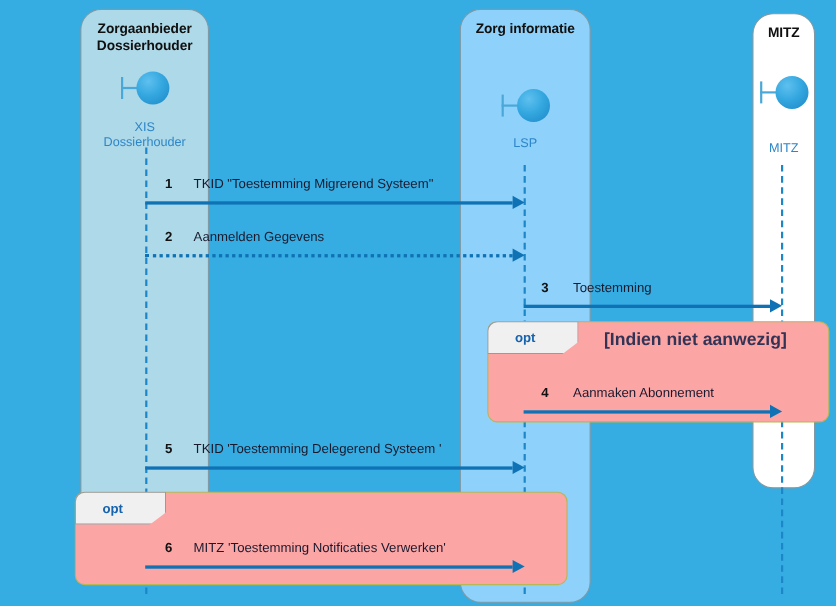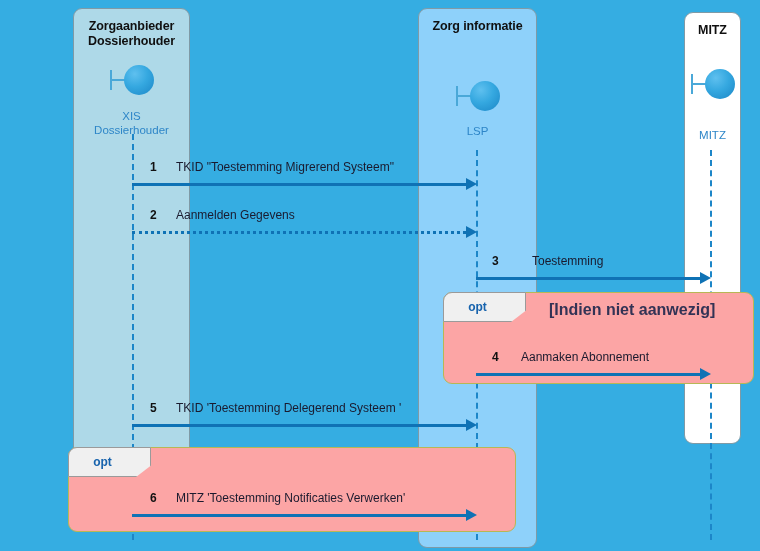--- a/index.html
+++ b/index.html
@@ -9,21 +9,21 @@
     font-family:"Liberation Sans", sans-serif;
     overflow:hidden;
     position:relative;
   }
   #canvas{position:absolute;left:0;top:0;width:760px;height:551px;}
 
   
   .participant{
     position:absolute;
     border:1px solid #7f9aa6;
-    border-radius:9px;
+    border-radius:19px;
     box-sizing:border-box;
     z-index:2;
   }
   .participant .ptitle{
     position:absolute;left:0;right:0;top:10px;
     text-align:center;
     font-size:12.5px;font-weight:bold;color:#101010;
     line-height:15px;
     letter-spacing:-0.1px;
   }
@@ -187,21 +187,21 @@
     <div class="line dotted" style="width:334px;"></div>
     <div class="head" style="left:334px;"></div>
     <div class="num" style="left:18px;top:-23px;">2</div>
     <div class="txt" style="left:44px;top:-23px;">Aanmelden Gegevens</div>
   </div>
 
   <div class="msg" style="left:476px;top:277px;width:235px;">
     <div class="line" style="width:224px;"></div>
     <div class="head" style="left:224px;"></div>
     <div class="num" style="left:16px;top:-23px;">3</div>
-    <div class="txt" style="left:45px;top:-23px;margin-left:11px;">Toestemming</div>
+    <div class="txt" style="left:45px;top:-23px;">Toestemming</div>
   </div>
 
   <div class="msg" style="left:476px;top:373px;width:235px;z-index:7;">
     <div class="line" style="width:224px;"></div>
     <div class="head" style="left:224px;"></div>
     <div class="num" style="left:16px;top:-23px;">4</div>
     <div class="txt" style="left:45px;top:-23px;">Aanmaken Abonnement</div>
   </div>
 
   <div class="msg" style="left:132px;top:424px;width:345px;">

